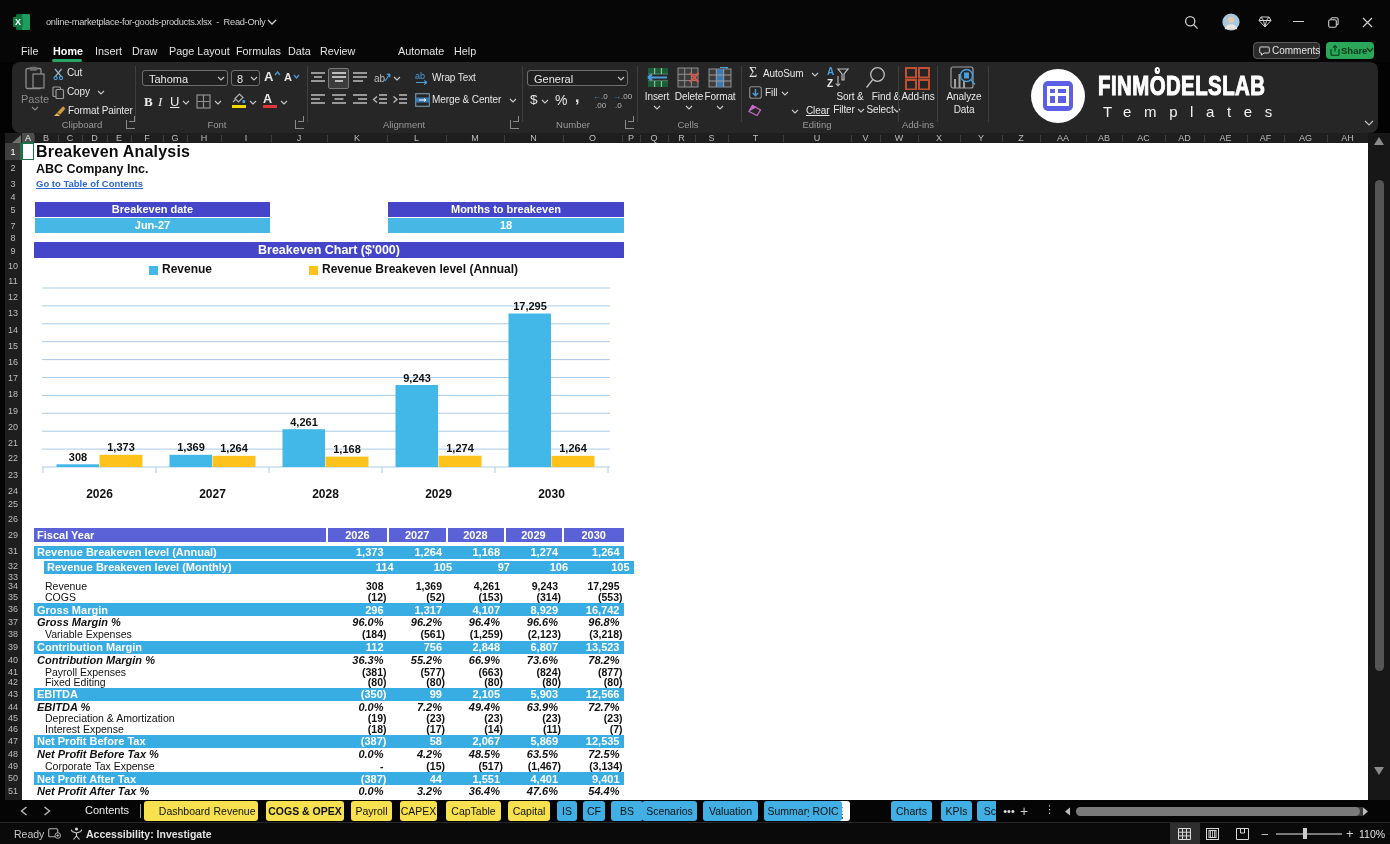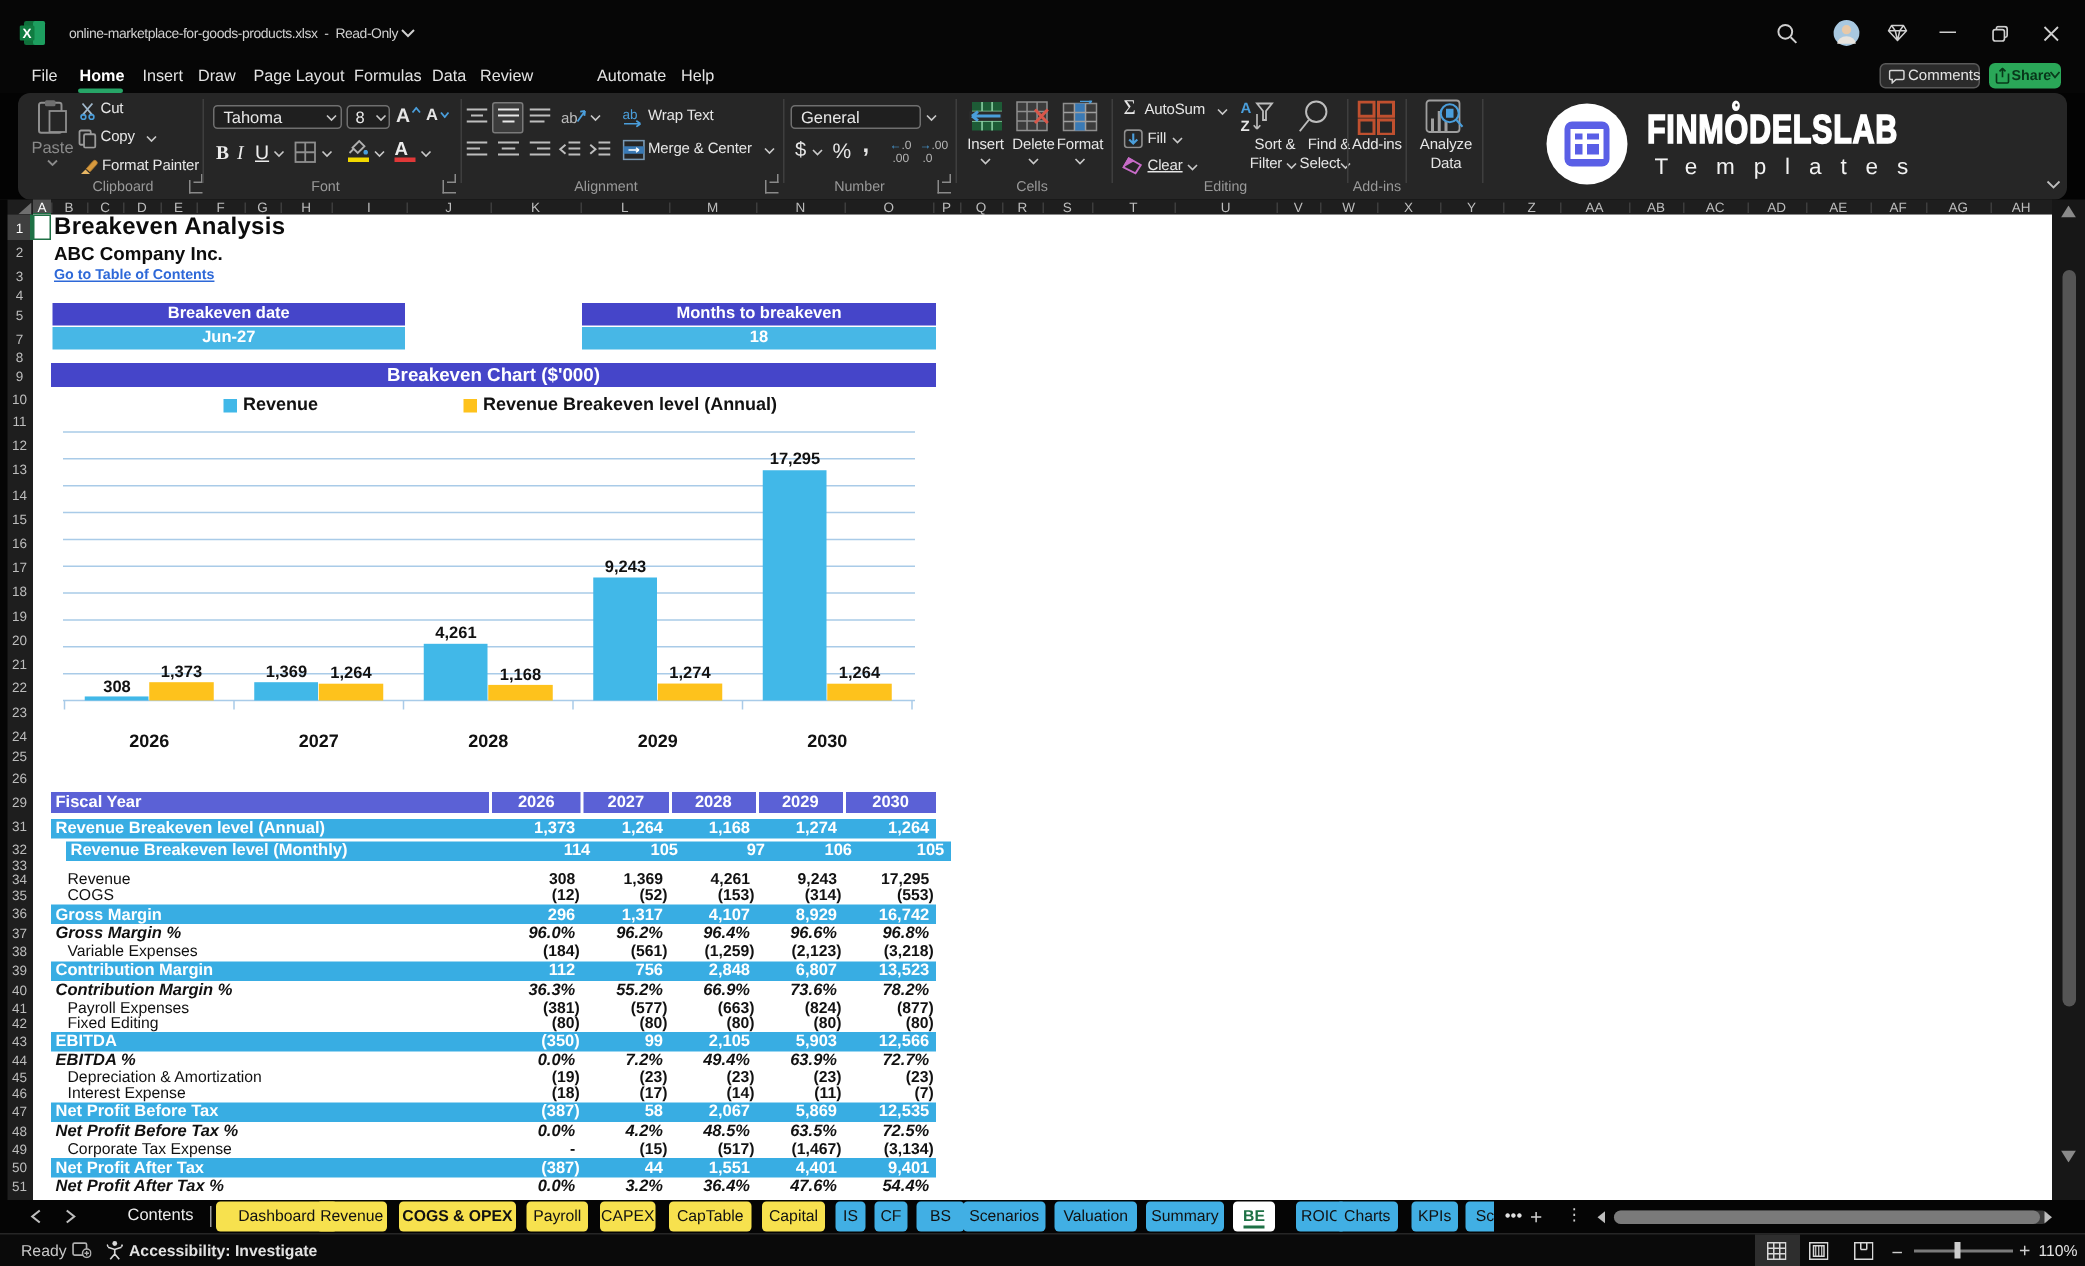--- a/index.html
+++ b/index.html
@@ -251,21 +251,21 @@
       <path d="M4 7 h7 M11 7 l-2-1.5 M11 7 l-2 1.5" stroke="#fff" stroke-width="1" fill="none"></path>
     </svg>
     <div class="abs rtext" style="left:420px;top:32px;">Merge &amp; Center</div>
     <svg class="abs" style="left:497px;top:36px" width="8" height="6" viewBox="0 0 8 6">
         <path d="M1 1 L4 4 L7 1" stroke="#c9c9c9" stroke-width="1.1" fill="none"></path>
       </svg>
     <div class="glabel" style="left:362px;width:60px;">Alignment</div>
     <div class="launch" style="left:498px;top:58px;"></div>
     <div class="gsep" style="left:510px;"></div>
 
-    <div class="combo" style="left:515px;top:8px;width:87px;height:16px;">
+    <div class="combo" style="left:515px;top:8px;width:101px;height:16px;">
         <span style="position:absolute;left:6px;top:1.5px;">General</span>
       <svg class="abs" style="left:89px;top:5px" width="8" height="6" viewBox="0 0 8 6">
           <path d="M1 1 L4 4 L7 1" stroke="#c9c9c9" stroke-width="1.1" fill="none"></path>
         </svg>
       </div>
     <div class="abs" style="left:518px;top:30px;color:#e6e6e6;font-size:13.5px;">$</div>
     <svg class="abs" style="left:529px;top:37px" width="8" height="6" viewBox="0 0 8 6">
         <path d="M1 1 L4 4 L7 1" stroke="#c9c9c9" stroke-width="1.1" fill="none"></path>
       </svg>
     <div class="abs" style="left:543px;top:30px;color:#e6e6e6;font-size:14px;">%</div>
@@ -318,21 +318,21 @@
       <path d="M6.5 3 V9.5 M3.8 7 L6.5 9.7 L9.2 7" stroke="#4a9edb" stroke-width="1.4" fill="none"></path>
     </svg>
     <div class="abs rtext" style="left:753px;top:25px;">Fill</div>
     <svg class="abs" style="left:769px;top:29px" width="8" height="6" viewBox="0 0 8 6">
         <path d="M1 1 L4 4 L7 1" stroke="#c9c9c9" stroke-width="1.1" fill="none"></path>
       </svg>
     <svg class="abs" style="left:736px;top:42px" width="14" height="13" viewBox="0 0 14 13">
       <path d="M4.5 1.5 L12.5 6 L9 11.5 L1 7.5 Z" fill="none" stroke="#c76bc7" stroke-width="1.3"></path>
       <path d="M1 7.5 L4.5 1.5 L8 3.5" fill="#c76bc7" stroke="#c76bc7" stroke-width="1"></path>
     </svg>
-    <div class="abs rtext" style="left:753px;top:43px;text-decoration:underline;">Clear</div>
+    <div class="abs rtext" style="left:794px;top:43px;text-decoration:underline;">Clear</div>
     <svg class="abs" style="left:779px;top:47px" width="8" height="6" viewBox="0 0 8 6">
         <path d="M1 1 L4 4 L7 1" stroke="#c9c9c9" stroke-width="1.1" fill="none"></path>
       </svg>
     <svg class="abs" style="left:815px;top:4px" width="25" height="23" viewBox="0 0 25 23">
       <text x="0" y="9" font-size="10" font-weight="bold" fill="#4a9edb" font-family="Liberation Sans">A</text>
       <text x="0" y="21" font-size="10" font-weight="bold" fill="#e6e6e6" font-family="Liberation Sans">Z</text>
       <path d="M11 3 L15.5 3 L21 3 L17 8 L17 14 L15 14 L15 8 Z" fill="none" stroke="#bdbdbd" stroke-width="1.2"></path>
       <path d="M23 10 V20 M23 20 l-2.2-2.5 M23 20 l2.2-2.5" stroke="#bdbdbd" stroke-width="1.1" fill="none" transform="translate(-12,0)"></path>
     </svg>
     <div class="abs rtext" style="left:820px;top:29px;width:36px;text-align:center;">Sort &amp;</div>
@@ -764,21 +764,21 @@
     <div class="stab ytab" style="left:400px;width:37px;">CAPEX</div>
     <div class="stab ytab" style="left:446px;width:55px;">CapTable</div>
     <div class="stab ytab" style="left:508px;width:42px;">Capital</div>
     <div class="stab btab" style="left:557px;width:20px;">IS</div>
     <div class="stab btab" style="left:583px;width:22px;">CF</div>
     <div class="stab btab" style="left:611px;width:32px;">BS</div>
     <div class="stab btab" style="left:642px;width:55px;">Scenarios</div>
     <div class="stab btab" style="left:703px;width:55px;">Valuation</div>
     <div class="stab btab" style="left:764px;width:52px;">Summary</div>
     <div class="stab" style="left:822px;width:28px;background:#fff;font-weight:bold;color:#1e7145;">BE<div style="position:absolute;left:7px;bottom:2px;width:14px;height:2px;background:#1e7145;"></div></div>
-    <div class="stab btab" style="left:864px;width:33px;">ROIC</div>
+    <div class="stab btab" style="left:809px;width:33px;">ROIC</div>
     <div class="stab btab" style="left:891px;width:41px;">Charts</div>
     <div class="stab btab" style="left:941px;width:31px;">KPIs</div>
     <div class="stab btab" style="left:977px;width:26px;">Sc</div>
     <div class="abs" style="left:996px;top:0px;width:26px;height:22px;background:#050505;color:#e0e0e0;font-size:11px;text-align:center;line-height:22px;">•••</div>
     <div class="abs" style="left:1020px;top:3px;color:#cdcdcd;font-size:14px;">+</div>
     <div class="abs" style="left:1044px;top:3px;color:#cdcdcd;font-size:11px;">⋮</div>
     <svg class="abs" style="left:1064px;top:7px" width="7" height="9" viewBox="0 0 7 9">
         <path d="M6 0.5 L1 4.5 L6 8.5 Z" fill="#bdbdbd"></path>
       </svg>
     <div class="abs" style="left:1076px;top:6.5px;width:290px;height:9px;background:#3a3a3a;border-radius:4.5px;"></div>

